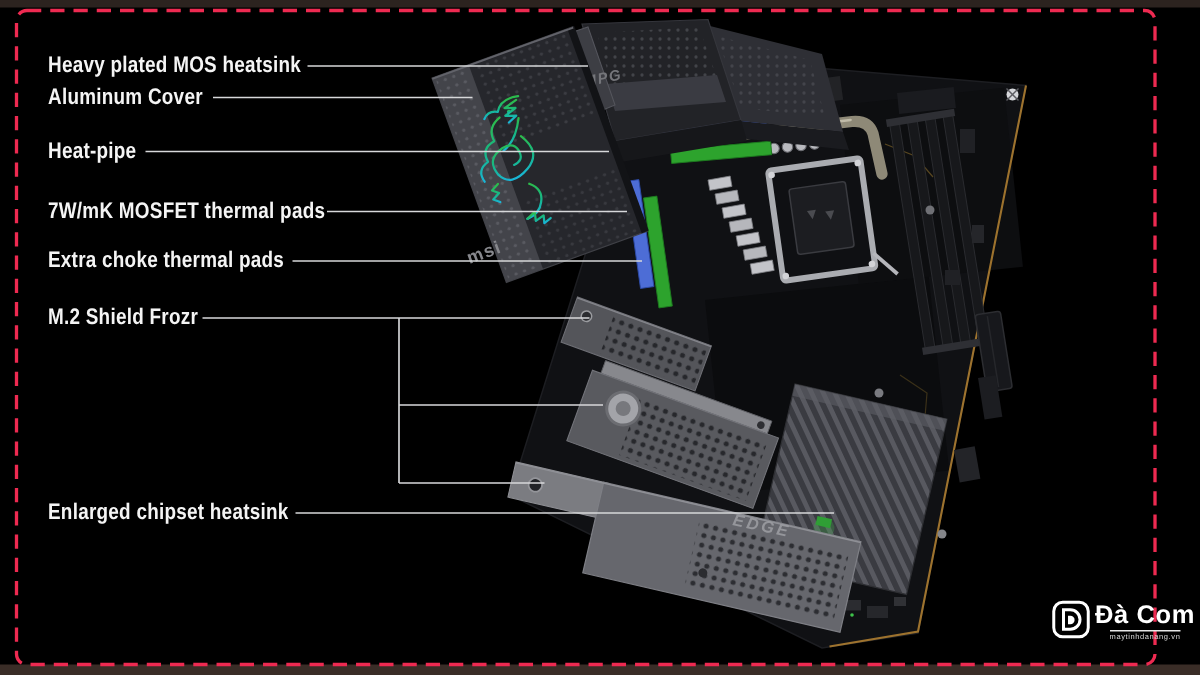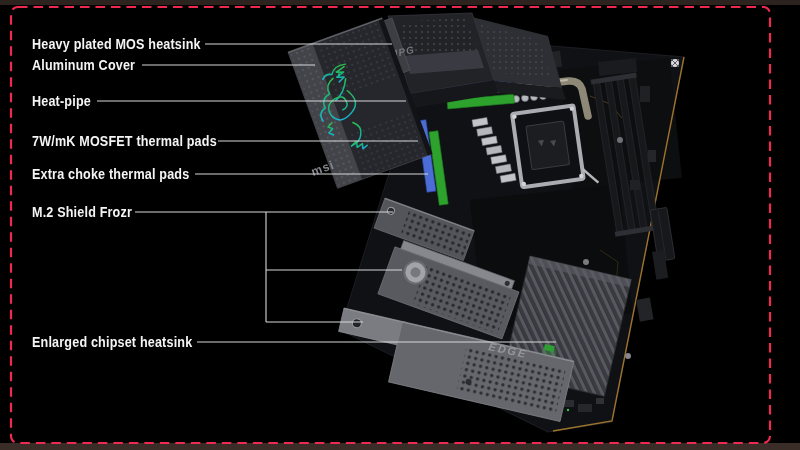--- a/index.html
+++ b/index.html
@@ -224,13 +224,24 @@
   </svg>
 
   <div class="callout" style="top:35px">Heavy plated MOS heatsink</div>
   <div class="callout" style="top:56px">Aluminum Cover</div>
   <div class="callout" style="top:92px">Heat-pipe</div>
   <div class="callout" style="top:132px">7W/mK MOSFET thermal pads</div>
   <div class="callout" style="top:165px">Extra choke thermal pads</div>
   <div class="callout" style="top:203px">M.2 Shield Frozr</div>
   <div class="callout" style="top:333px">Enlarged chipset heatsink</div>
 
+  <div class="watermark">
+    <svg width="26" height="26" viewBox="0 0 26 26">
+      <rect x="1.5" y="1.5" width="23" height="23" rx="6" fill="none" stroke="#fff" stroke-width="2"></rect>
+      <path d="M 8,6.5 h 4.5 a 6.5,6.5 0 0 1 0,13 h -4.5 z" fill="none" stroke="#fff" stroke-width="2"></path>
+      <path d="M 11,10.5 h 1.6 a 2.8,2.8 0 0 1 0,5.6 h -1.6 z" fill="#fff"></path>
+    </svg>
+    <div class="wm-text">
+      <div class="wm-name">Đà Com</div>
+      <div class="wm-url">maytinhdanang.vn</div>
+    </div>
+  </div>
 </div>
 
 </body></html>

